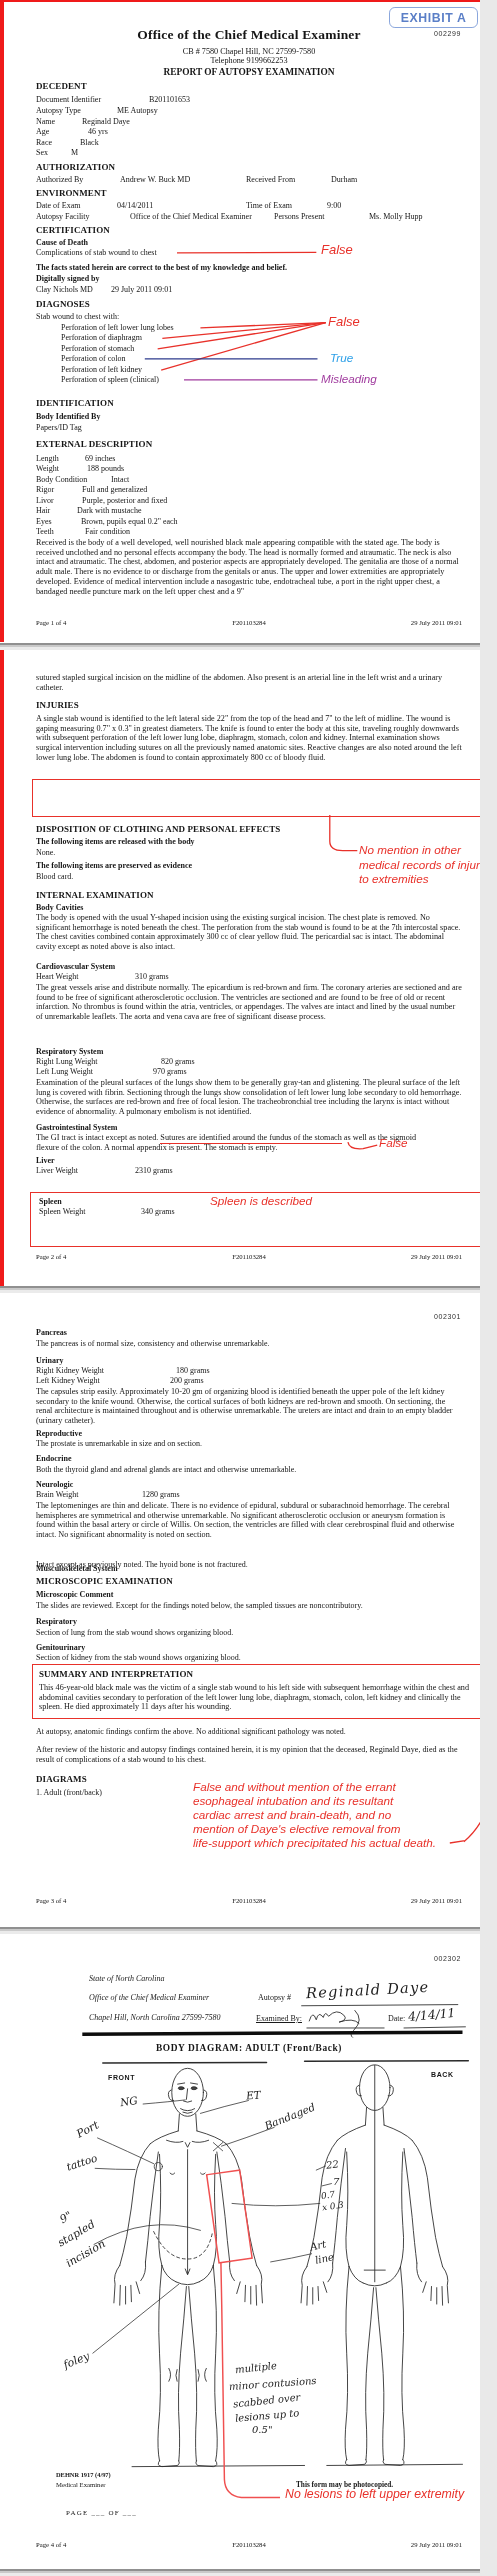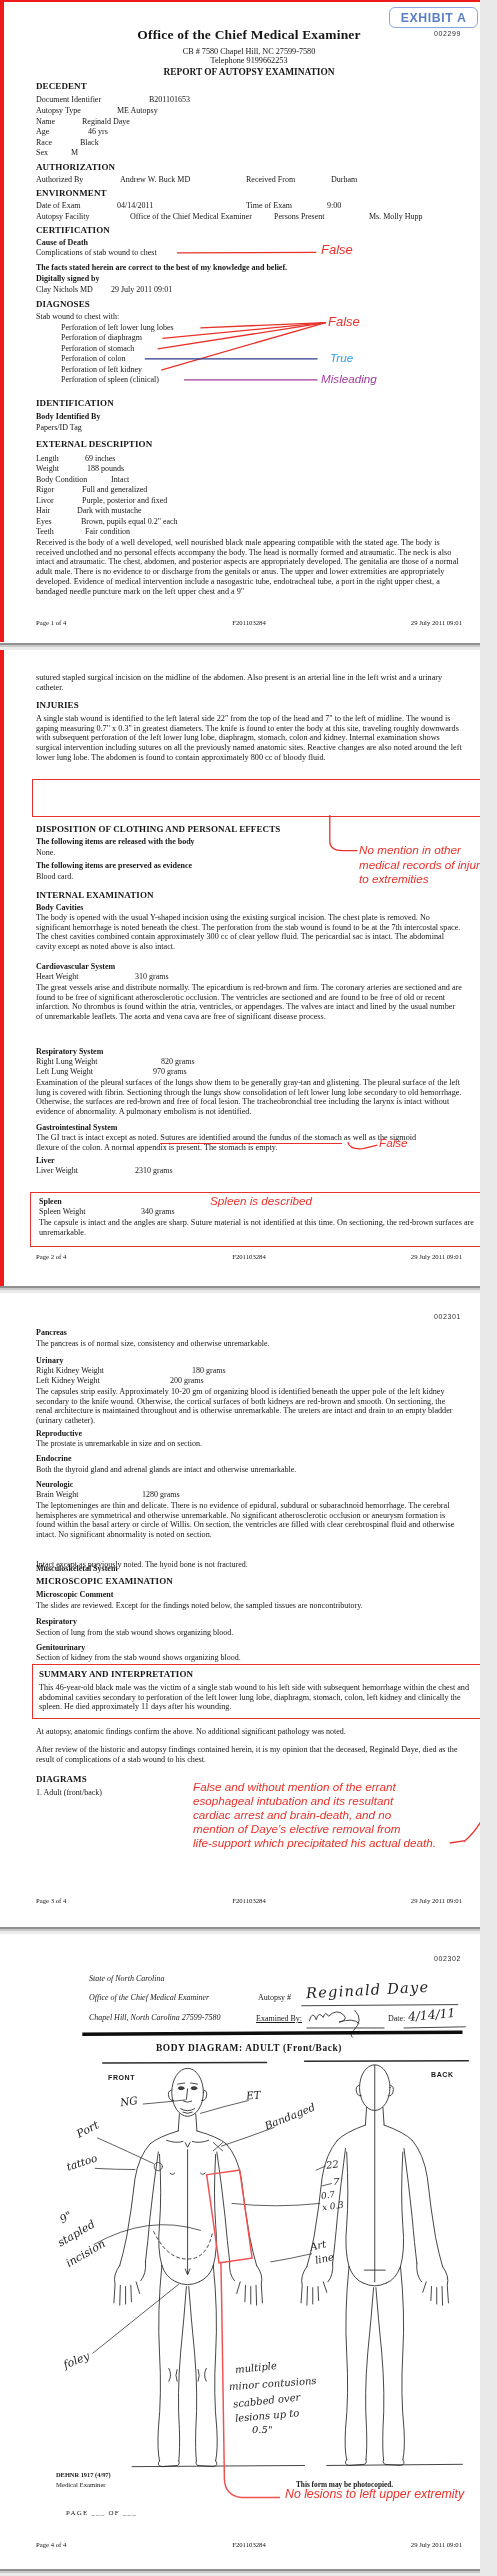--- a/index.html
+++ b/index.html
@@ -178,35 +178,34 @@
 
   <div class="abs sub" style="left:36px;top:1156px;">Liver</div>
   <div class="abs lbl" style="left:36px;top:1166px;">Liver Weight</div>
   <div class="abs val" style="left:135px;top:1166px;">2310 grams</div>
 
   <div class="redbox" style="left:30px;top:1192px;width:463px;height:53px;"></div>
   <div class="abs sub" style="left:39px;top:1197px;">Spleen</div>
   <div class="rednote" style="left:210px;top:1194px;">Spleen is described</div>
   <div class="abs lbl" style="left:39px;top:1207px;">Spleen Weight</div>
   <div class="abs val" style="left:141px;top:1207px;">340 grams</div>
-  <div class="para" style="left:39px;top:1218px;width:439px;">The capsule is intact and the angles are sharp. Suture material is not identified at this time. On sectioning, the red-brown surfaces are unremarkable.</div>
 
   <div class="ftr-l" style="top:1253px;">Page 2 of 4</div>
   <div class="ftr-c" style="top:1253px;">F201103284</div>
   <div class="ftr-r" style="top:1253px;">29 July 2011 09:01</div>
   <div class="pgbrk" style="top:1286px;"></div>
 
   <div class="abs bates" style="left:434px;top:1313px;">002301</div>
 
   <div class="abs sub" style="left:36px;top:1328px;">Pancreas</div>
   <div class="abs txt" style="left:36px;top:1339px;">The pancreas is of normal size, consistency and otherwise unremarkable.</div>
 
   <div class="abs sub" style="left:36px;top:1356px;">Urinary</div>
   <div class="abs lbl" style="left:36px;top:1366px;">Right Kidney Weight</div>
-  <div class="abs val" style="left:176px;top:1366px;margin-left:16px;">180 grams</div>
+  <div class="abs val" style="left:176px;top:1366px;">180 grams</div>
   <div class="abs lbl" style="left:36px;top:1376px;">Left Kidney Weight</div>
   <div class="abs val" style="left:170px;top:1376px;">200 grams</div>
   <div class="para" style="left:36px;top:1387px;">The capsules strip easily. Approximately 10-20 gm of organizing blood is identified beneath the upper pole of the left kidney secondary to the knife wound. Otherwise, the cortical surfaces of both kidneys are red-brown and smooth. On sectioning, the renal architecture is maintained throughout and is otherwise unremarkable. The ureters are intact and drain to an empty bladder (urinary catheter).</div>
 
   <div class="abs sub" style="left:36px;top:1429px;">Reproductive</div>
   <div class="abs txt" style="left:36px;top:1439px;">The prostate is unremarkable in size and on section.</div>
 
   <div class="abs sub" style="left:36px;top:1454px;">Endocrine</div>
   <div class="abs txt" style="left:36px;top:1465px;">Both the thyroid gland and adrenal glands are intact and otherwise unremarkable.</div>
 

